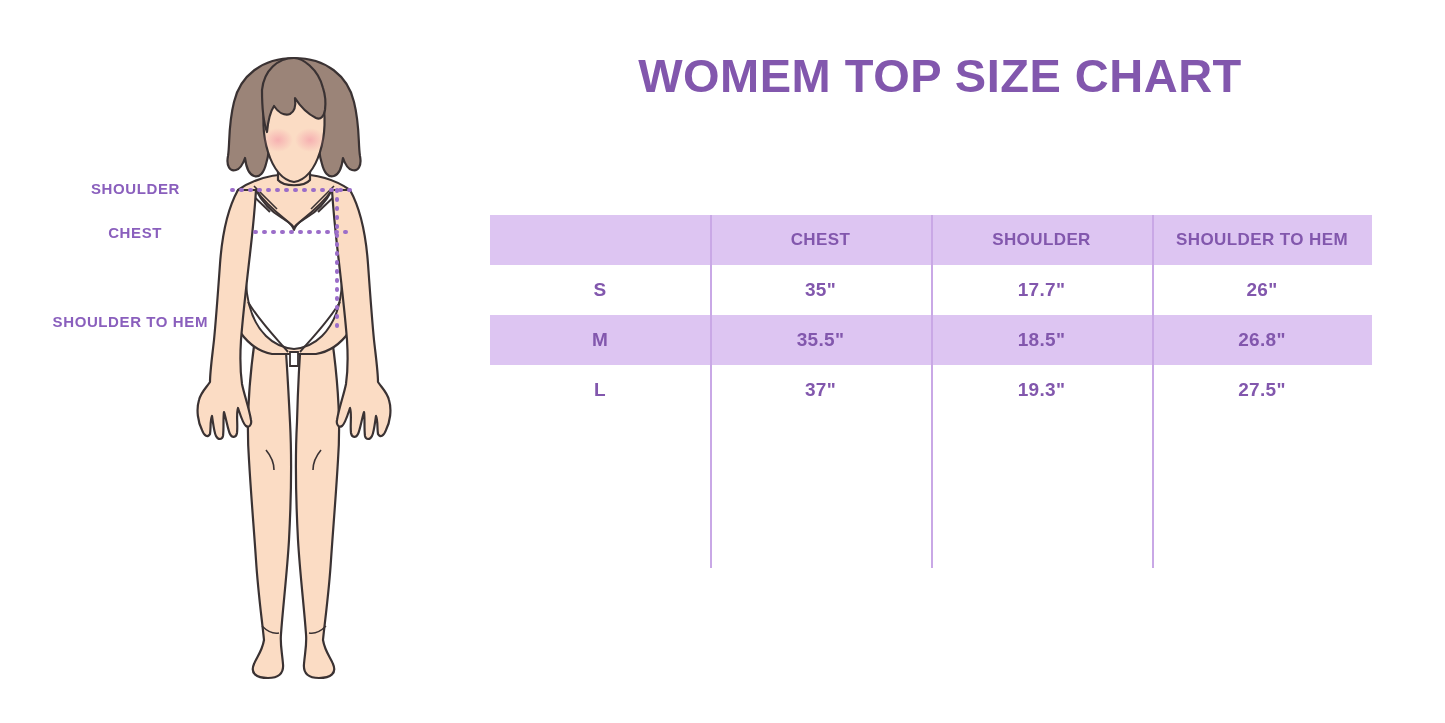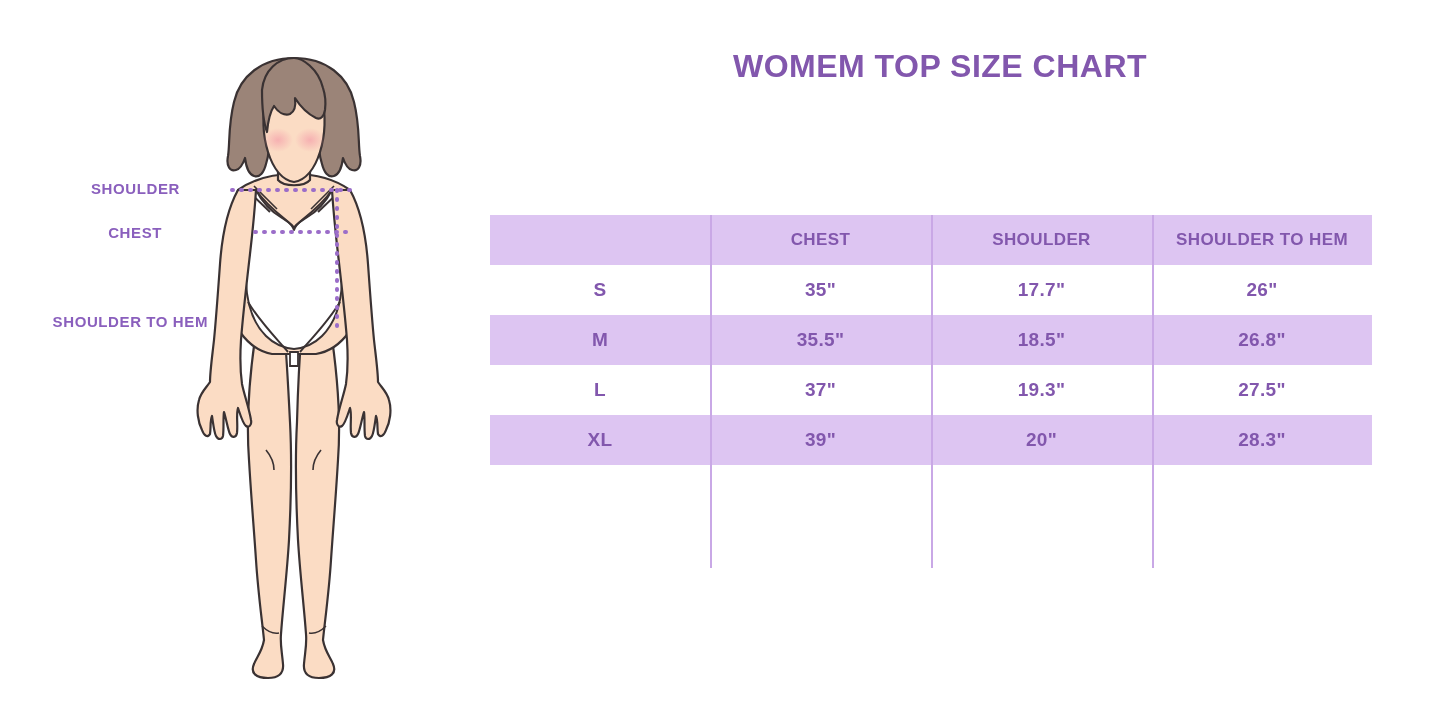--- a/index.html
+++ b/index.html
@@ -23,21 +23,21 @@
   }
 
   
   #chart-title {
     position: absolute;
     left: 480px;
     top: 48px;
     width: 920px;
     text-align: center;
     font-family: "Liberation Sans", sans-serif;
-    font-size: 32px;
+    font-size: 47px;
     font-weight: bold;
     letter-spacing: 0.5px;
     color: #8257ad;
     white-space: nowrap;
   }
 
   
   .meas-label {
     position: absolute;
     font-family: "Liberation Sans", sans-serif;
@@ -327,26 +327,20 @@
         <td>35.5"</td>
         <td>18.5"</td>
         <td>26.8"</td>
       </tr>
       <tr class="odd">
         <td>L</td>
         <td>37"</td>
         <td>19.3"</td>
         <td>27.5"</td>
       </tr>
-      <tr class="even">
-        <td>XL</td>
-        <td>39"</td>
-        <td>20"</td>
-        <td>28.3"</td>
-      </tr>
     </tbody>
   </table>
 
   <div class="col-sep" id="col-sep-1"></div>
   <div class="col-sep" id="col-sep-2"></div>
   <div class="col-sep" id="col-sep-3"></div>
 
 </div>
 
 </body></html>

